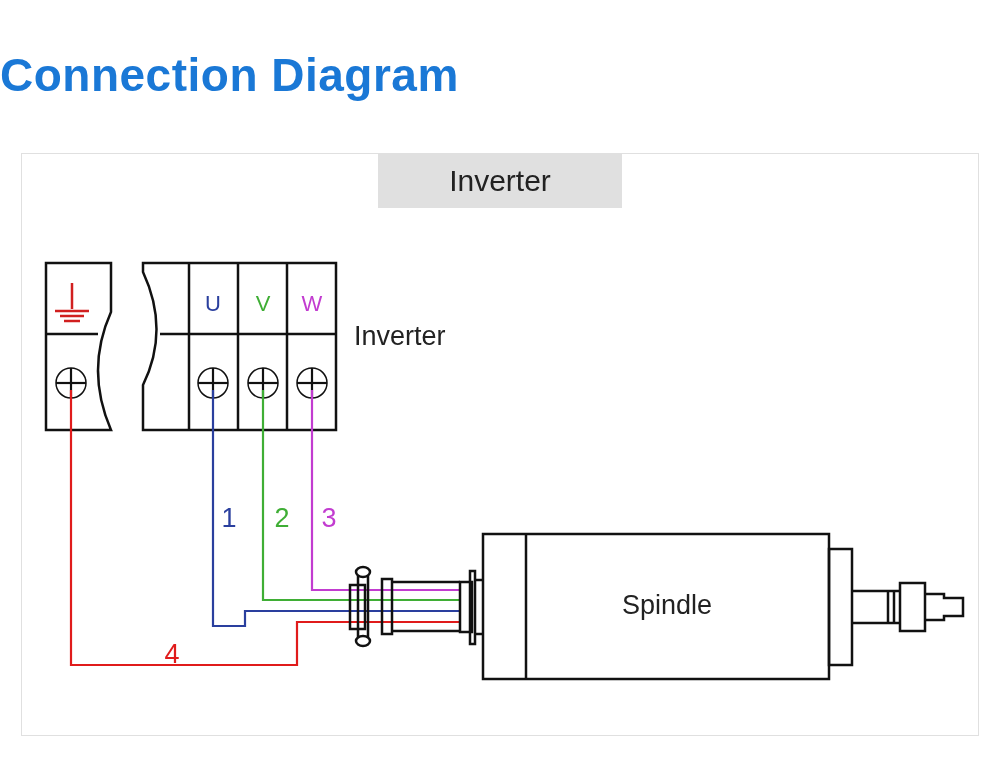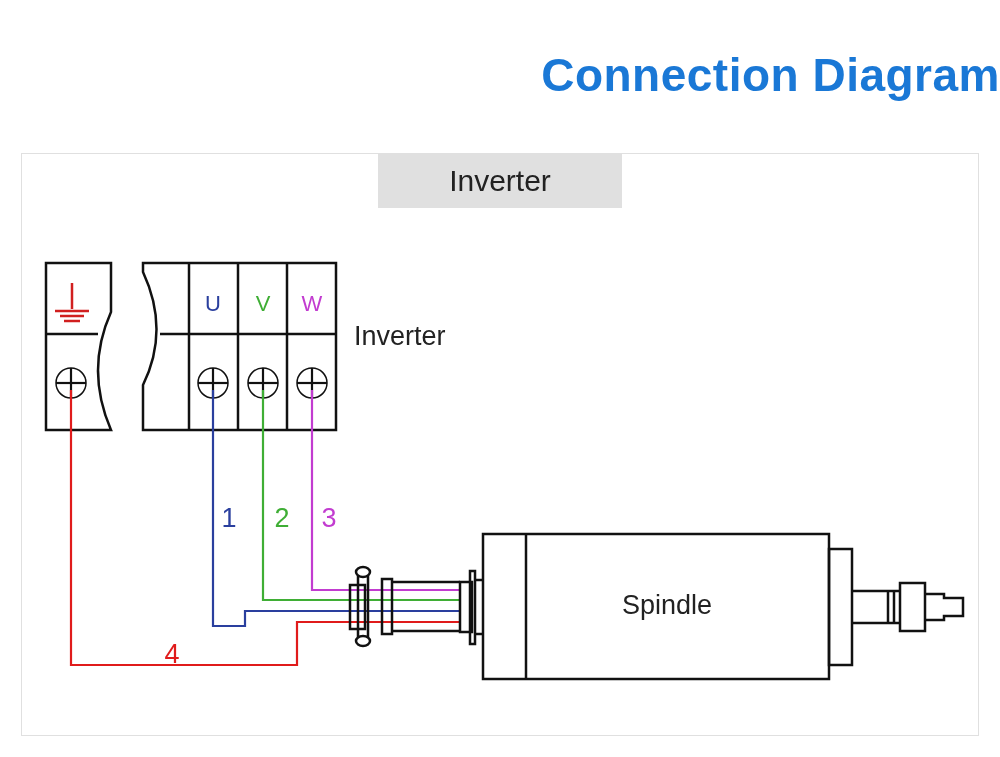--- a/index.html
+++ b/index.html
@@ -1,17 +1,17 @@
 <!DOCTYPE html>
 <html><head>
 <meta charset="utf-8">
 <style>
   html, body { margin: 0; padding: 0; background: #ffffff; }
   body { width: 1000px; height: 757px; position: relative; overflow: hidden; font-family: "Liberation Sans", sans-serif; }
-  .title { position: absolute; left: 0; top: 48px; width: 1000px; text-align: right; font-size: 46px; font-weight: bold; color: #1a78d6; letter-spacing: 0.5px; }
+  .title { position: absolute; left: 0; top: 48px; width: 1000px; text-align: left; font-size: 46px; font-weight: bold; color: #1a78d6; letter-spacing: 0.5px; }
   .frame { position: absolute; left: 21px; top: 153px; width: 958px; height: 583px; border: 1px solid #e0e0e0; box-sizing: border-box; }
   .header-box { position: absolute; left: 378px; top: 154px; width: 244px; height: 54px; background: #e0e0e0; display: flex; align-items: center; justify-content: center; font-size: 30px; color: #222; }
   svg { position: absolute; left: 0; top: 0; }
   .lbl { font-family: "Liberation Sans", sans-serif; }
 </style>
 </head>
 <body>
 
 <div class="title">Connection Diagram</div>
 <div class="frame"></div>

